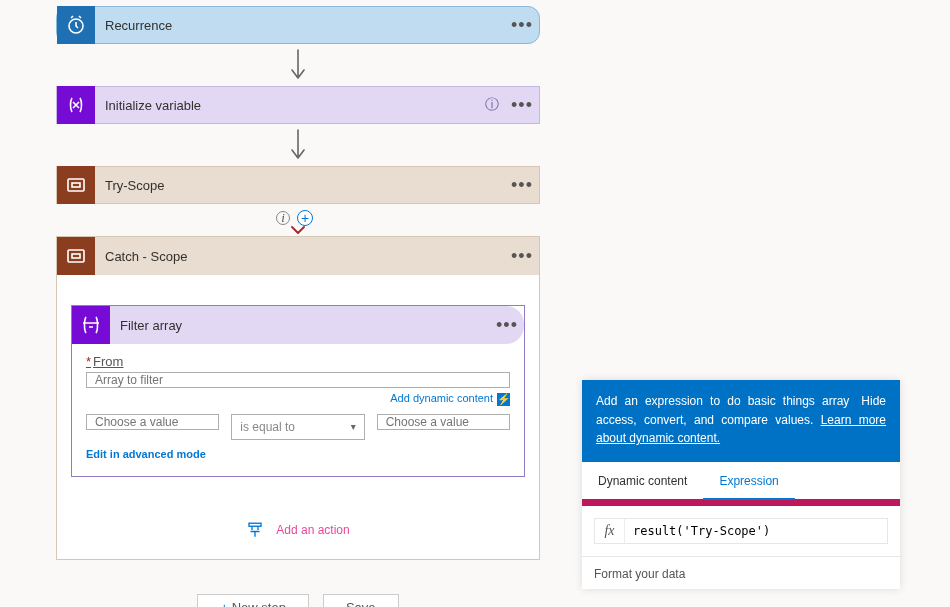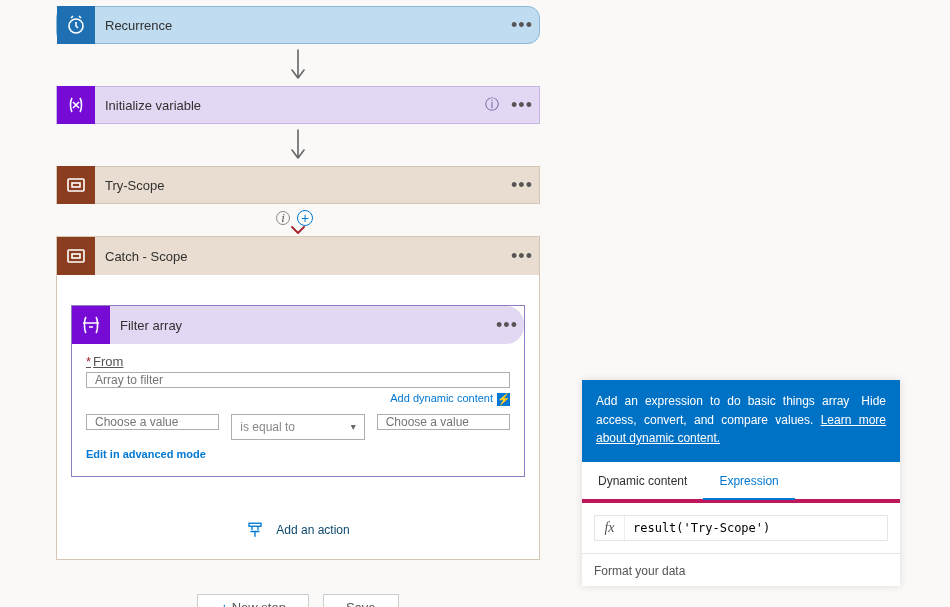--- a/index.html
+++ b/index.html
@@ -43,33 +43,33 @@
 .txt { width:100%; border:1px solid #b0aead; height:16px; padding:0 8px; font-size:12px; color:#888; outline:none; }
 .dyn-row { text-align:right; margin-top:4px; font-size:11px; }
 .dyn-row a { color:#0078d4; text-decoration:none; }
 .dyn-row .plus-sq { display:inline-block; width:13px; height:13px; background:#0078d4; color:#fff; text-align:center; line-height:13px; font-size:11px; margin-left:4px; vertical-align:middle; }
 .cond-row { display:flex; gap:12px; margin-top:8px; }
 .cond-row .cell { flex:1; }
 .sel { width:100%; border:1px solid #b0aead; height:26px; padding:0 8px; font-size:12px; color:#888; display:flex; align-items:center; justify-content:space-between; }
 .sel .chev { color:#666; font-size:10px; }
 .adv { font-size:11px; color:#0078d4; margin-top:8px; cursor:pointer;font-weight:bold; }
 
-.add-action { display:flex; justify-content:center; align-items:center; gap:12px; margin-top:44px; color:#0c4a6e; font-size:12px; cursor:pointer; }
+.add-action { display:flex; justify-content:center; align-items:center; gap:12px; margin-top:44px; color:#ec4899; font-size:12px; cursor:pointer; }
 .add-action svg { width:18px; height:18px; }
 
 .footer { display:flex; justify-content:center; gap:14px; margin-top:34px; }
 .footer .btn { border:1px solid #ccc; background:#fff; padding:5px 22px; font-size:13px; color:#555; }
 .footer .btn.new::before { content:"+ "; color:#0078d4; }
 
 
 .panel { position:absolute; left:582px; top:380px; width:318px; background:#fff; box-shadow:0 0 8px rgba(0,0,0,.12); font-size:12px; }
 .panel .hdr { background:#0072c6; color:#fff; padding:12px 14px 14px; line-height:1.55; text-align: justify; }
 .panel .hdr a { color:#fff; text-decoration:underline; }
 .panel .hdr .hide { float:right; margin-left:12px; cursor:pointer; }
-.tabs { display:flex; border-bottom:4px solid #be185d; }
+.tabs { display:flex; border-bottom:7px solid #be185d; }
 .tabs .tab { padding:12px 16px 10px; cursor:pointer; color:#323130; }
 .tabs .tab.active { color:#0078d4; border-bottom:2px solid #0078d4; margin-bottom:-1px; }
 .expr-box { margin:12px; border:1px solid #e6e6e6; display:flex; align-items:center; background:#fff; }
 .expr-box .fx { width:30px; text-align:center; font-style:italic; font-family: "Times New Roman", serif; font-size:14px; color:#555; border-right:1px solid #eee; padding:4px 0; }
 .expr-box input { flex:1; border:0; outline:0; padding:5px 8px; font-family: Consolas, monospace; font-size:12px; }
 .okbar { background:#efefef; padding:10px 12px 10px; border-top:1px solid #e6e6e6; }
 .okbar .ok { background:#0078d4; color:#fff; border:0; padding:5px 22px; font-size:12px; cursor:pointer; }
 .fmt-hdr { padding:10px 12px 8px; color:#555; font-size:12px; border-top:1px solid #e6e6e6; display:flex; justify-content:space-between; align-items:center; }
 </style>
 </head>

